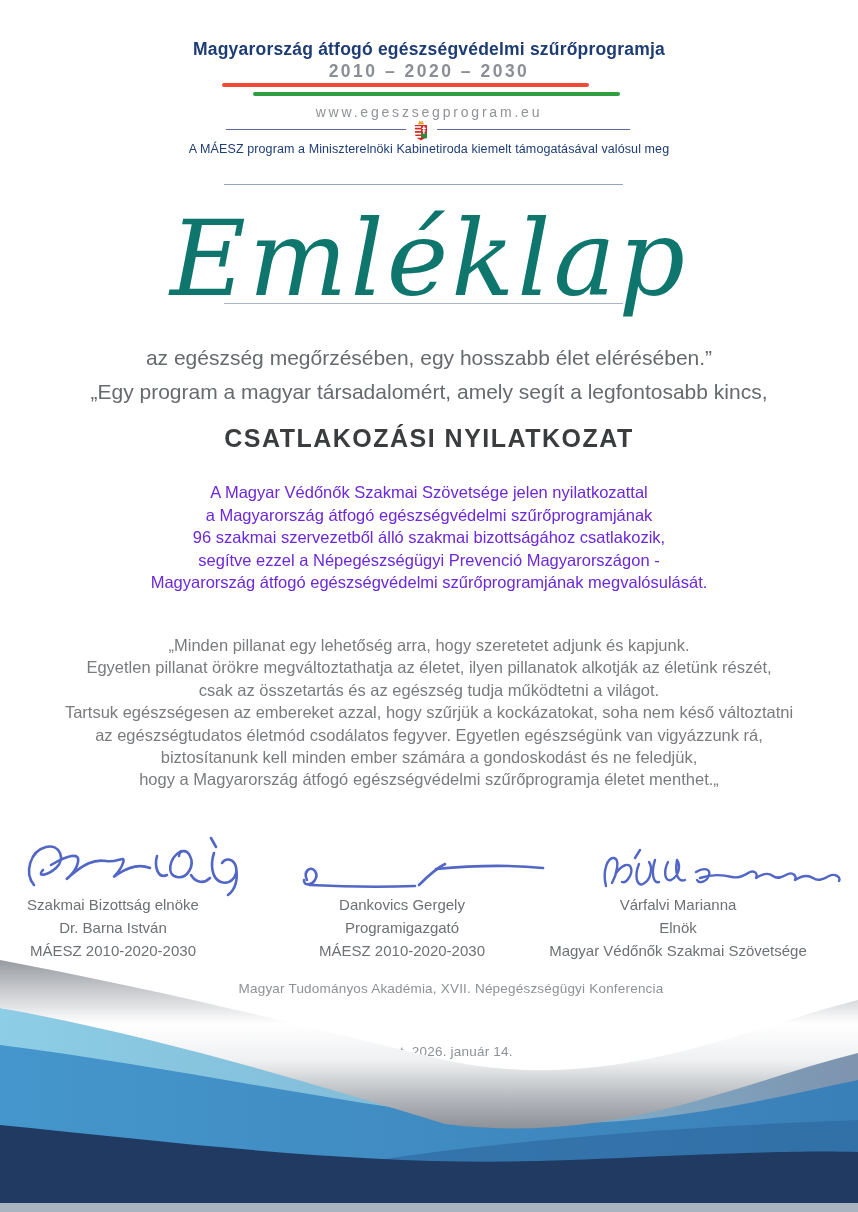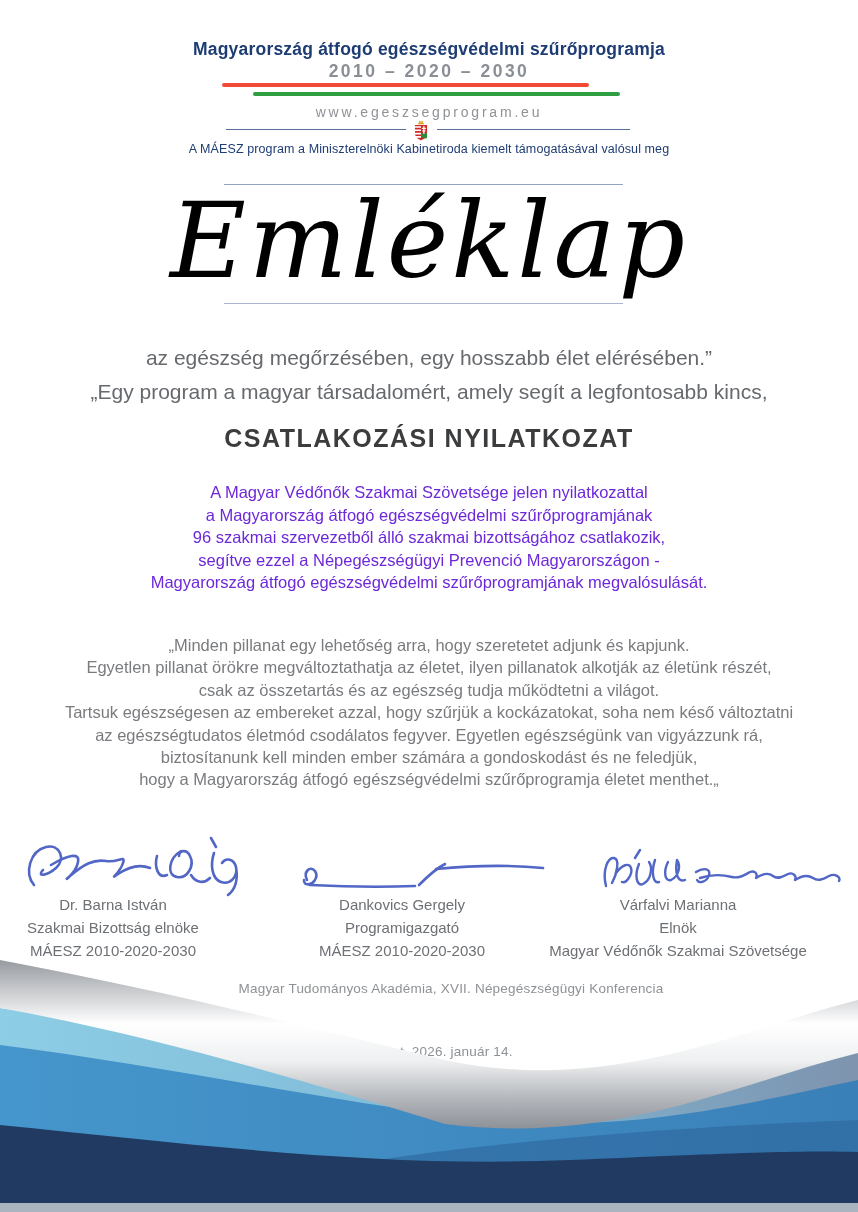--- a/index.html
+++ b/index.html
@@ -15,21 +15,21 @@
   .website{top:104px;font-size:14px;color:#8f9296;letter-spacing:2.8px;}
   .arms-line{top:129px;height:1px;background:#5b6d9c;}
   .arms-line.l{left:226px;width:180px;}
   .arms-line.r{left:437px;width:193px;}
   .coat{top:119px;left:412px;width:18px;height:22px;}
   .support-note{top:142px;font-size:12.5px;font-weight:normal;color:#1d3c74;letter-spacing:.1px;}
 
   .rule{height:1px;left:224px;width:399px;background:#93a3c6;}
   .rule.top{top:184px;}
   .rule.bot{top:303px;background:#a9b4cf;}
-  .script-title{top:182px;font-size:104px;line-height:118px;color:#000000;
+  .script-title{top:200px;font-size:104px;line-height:118px;color:#0f766e;
        font-family:"DejaVu Serif",serif;font-style:italic;letter-spacing:3px;}
 
   .quote-top{top:341px;font-size:21px;line-height:34px;color:#66696d;}
   .decl-heading{top:424px;font-size:25px;font-weight:bold;color:#3a3c3e;letter-spacing:1.5px;}
   .decl-body{top:481px;font-size:16.5px;line-height:22.6px;color:#6d28d9;}
   .quote-bottom{top:634px;font-size:16.5px;line-height:22.4px;color:#797b7e;}
 
   .sig-ink{position:absolute;}
   .sig-text{position:absolute;top:893px;font-size:15px;line-height:23px;color:#6d7074;text-align:center;}
   .sig-text.c1{left:13px;width:200px;}
@@ -120,22 +120,22 @@
       <path d="M48,8 L43,16"></path>
       <path d="M47,22 C42,34 45,45 51,42 C59,38 61,26 57,20"></path>
       <path d="M63,18 C59,30 61,42 67,40"></path>
       <path d="M76,20 C71,30 73,40 79,38 C87,34 89,24 85,18 C83,30 85,41 93,38"></path>
       <path d="M104,30 C112,25 119,27 117,33 C115,40 107,42 105,38"></path>
       <path d="M108,36 C120,32 132,33 140,35 C148,37 154,32 158,30 C163,28 166,32 164,36 C170,32 176,30 181,34 C186,38 192,34 196,32 C201,30 205,34 203,38 C209,34 215,32 221,36 C227,40 233,36 237,34 C243,31 249,35 247,39"></path>
     </g>
   </svg>
 
   <div class="sig-text c1">
+    <div>Szakmai Bizottság elnöke</div>
     <div>Dr. Barna István</div>
-    <div>Szakmai Bizottság elnöke</div>
     <div>MÁESZ 2010-2020-2030</div>
   </div>
   <div class="sig-text c2">
     <div>Dankovics Gergely</div>
     <div>Programigazgató</div>
     <div>MÁESZ 2010-2020-2030</div>
   </div>
   <div class="sig-text c3">
     <div>Várfalvi Marianna</div>
     <div>Elnök</div>

